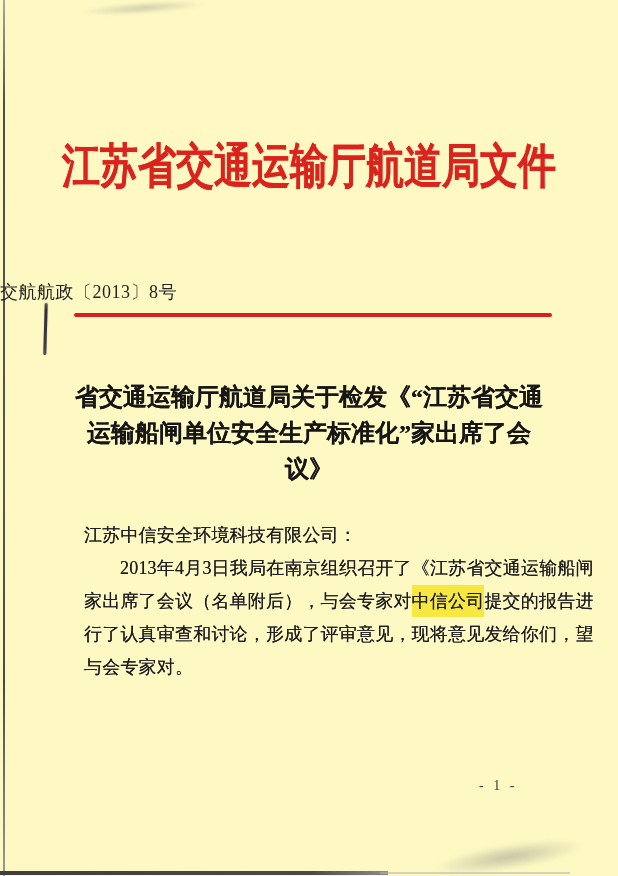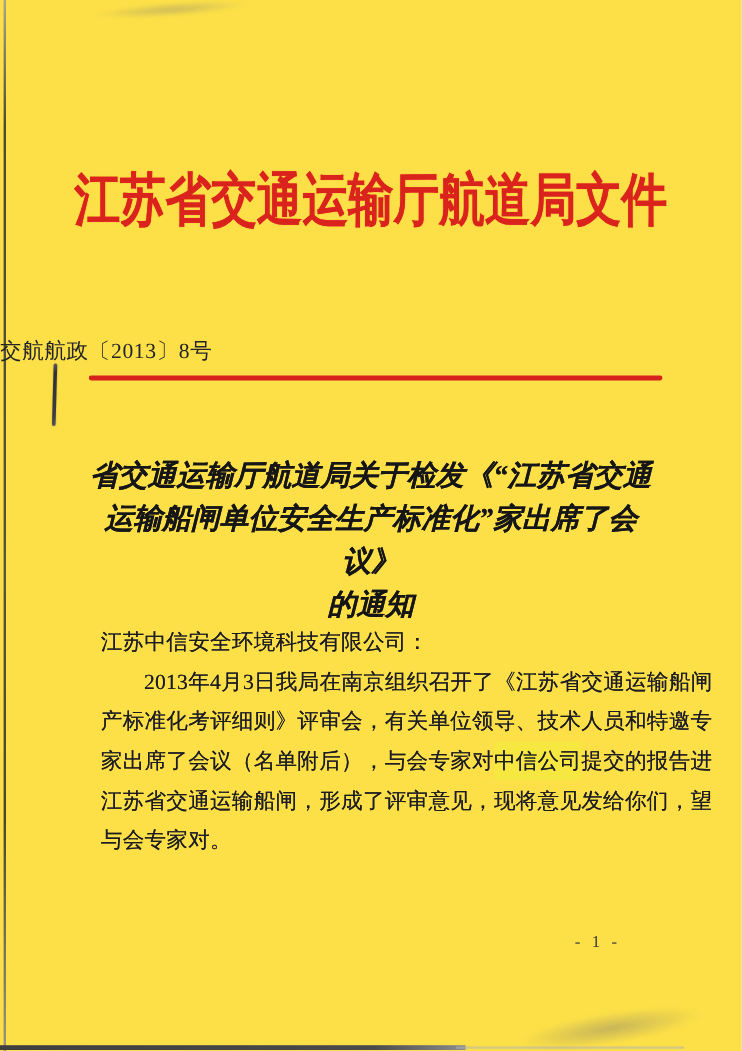--- a/index.html
+++ b/index.html
@@ -1,20 +1,20 @@
 <!DOCTYPE html>
 <html><head>
 <meta charset="utf-8">
 <style>
   html,body{margin:0;padding:0;background:#e8e8e8;}
   .page{
     position:relative;
     width:618px;height:876px;
     margin:0 auto;
-    background:#fde047;
+    background:#fef9c3;
     overflow:hidden;
     font-family:"Liberation Serif","DejaVu Serif",serif;
     color:#1c1c1c;
   }
   
   .edge-left{
     position:absolute;left:3px;top:0;width:2px;height:876px;
     background:linear-gradient(180deg,#9a9a9a 0%,#2e2e2e 12%,#3a3a3a 55%,#2a2a2a 78%,#8a8a8a 100%);
     opacity:.85;
   }
@@ -68,21 +68,20 @@
     background:#d6211d;border-radius:2px;
   }
   
   .notice-title{
     position:absolute;top:379px;left:69px;width:480px;
     text-align:center;
     font-size:24px;font-weight:bold;
     line-height:36px;
     color:#161616;
     text-shadow:0 0 .4px #222;
-    font-style:italic;
   }
   
   .body-block{
     position:absolute;top:519px;left:84px;width:462px;
     font-size:18px;
     line-height:33px;
     color:#1d1d21;
     letter-spacing:.2px;
     text-shadow:0 0 .3px #333;
   }
@@ -111,29 +110,27 @@
 
   <div class="doc-number">交航航政〔2013〕8号</div>
 
   <div class="red-rule"></div>
 
   <div class="staple-mark"></div>
 
   <div class="notice-title">
     <div class="notice-line">省交通运输厅航道局关于检发《“江苏省交通</div>
     <div class="notice-line">运输船闸单位安全生产标准化”家出席了会议》</div>
-    <div class="notice-line">的通知</div>
   </div>
 
   <div class="body-block">
     <div class="body-line">江苏中信安全环境科技有限公司：</div>
     <div class="body-line indent">2013年4月3日我局在南京组织召开了《江苏省交通运输船闸</div>
-    <div class="body-line">产标准化考评细则》评审会，有关单位领导、技术人员和特邀专</div>
     <div class="body-line"><span>家出席了会议（名单附后），与会专家对</span><span class="hl">中信公司</span><span>提交的报告进</span></div>
-    <div class="body-line">江苏省交通运输船闸，形成了评审意见，现将意见发给你们，望</div>
+    <div class="body-line">行了认真审查和讨论，形成了评审意见，现将意见发给你们，望</div>
     <div class="body-line">与会专家对。</div>
   </div>
 
   <div class="page-number">- 1 -</div>
 
   <div class="smudge-bottom-right"></div>
   <div class="edge-bottom"></div>
   <div class="edge-bottom-light"></div>
 
 </div>

